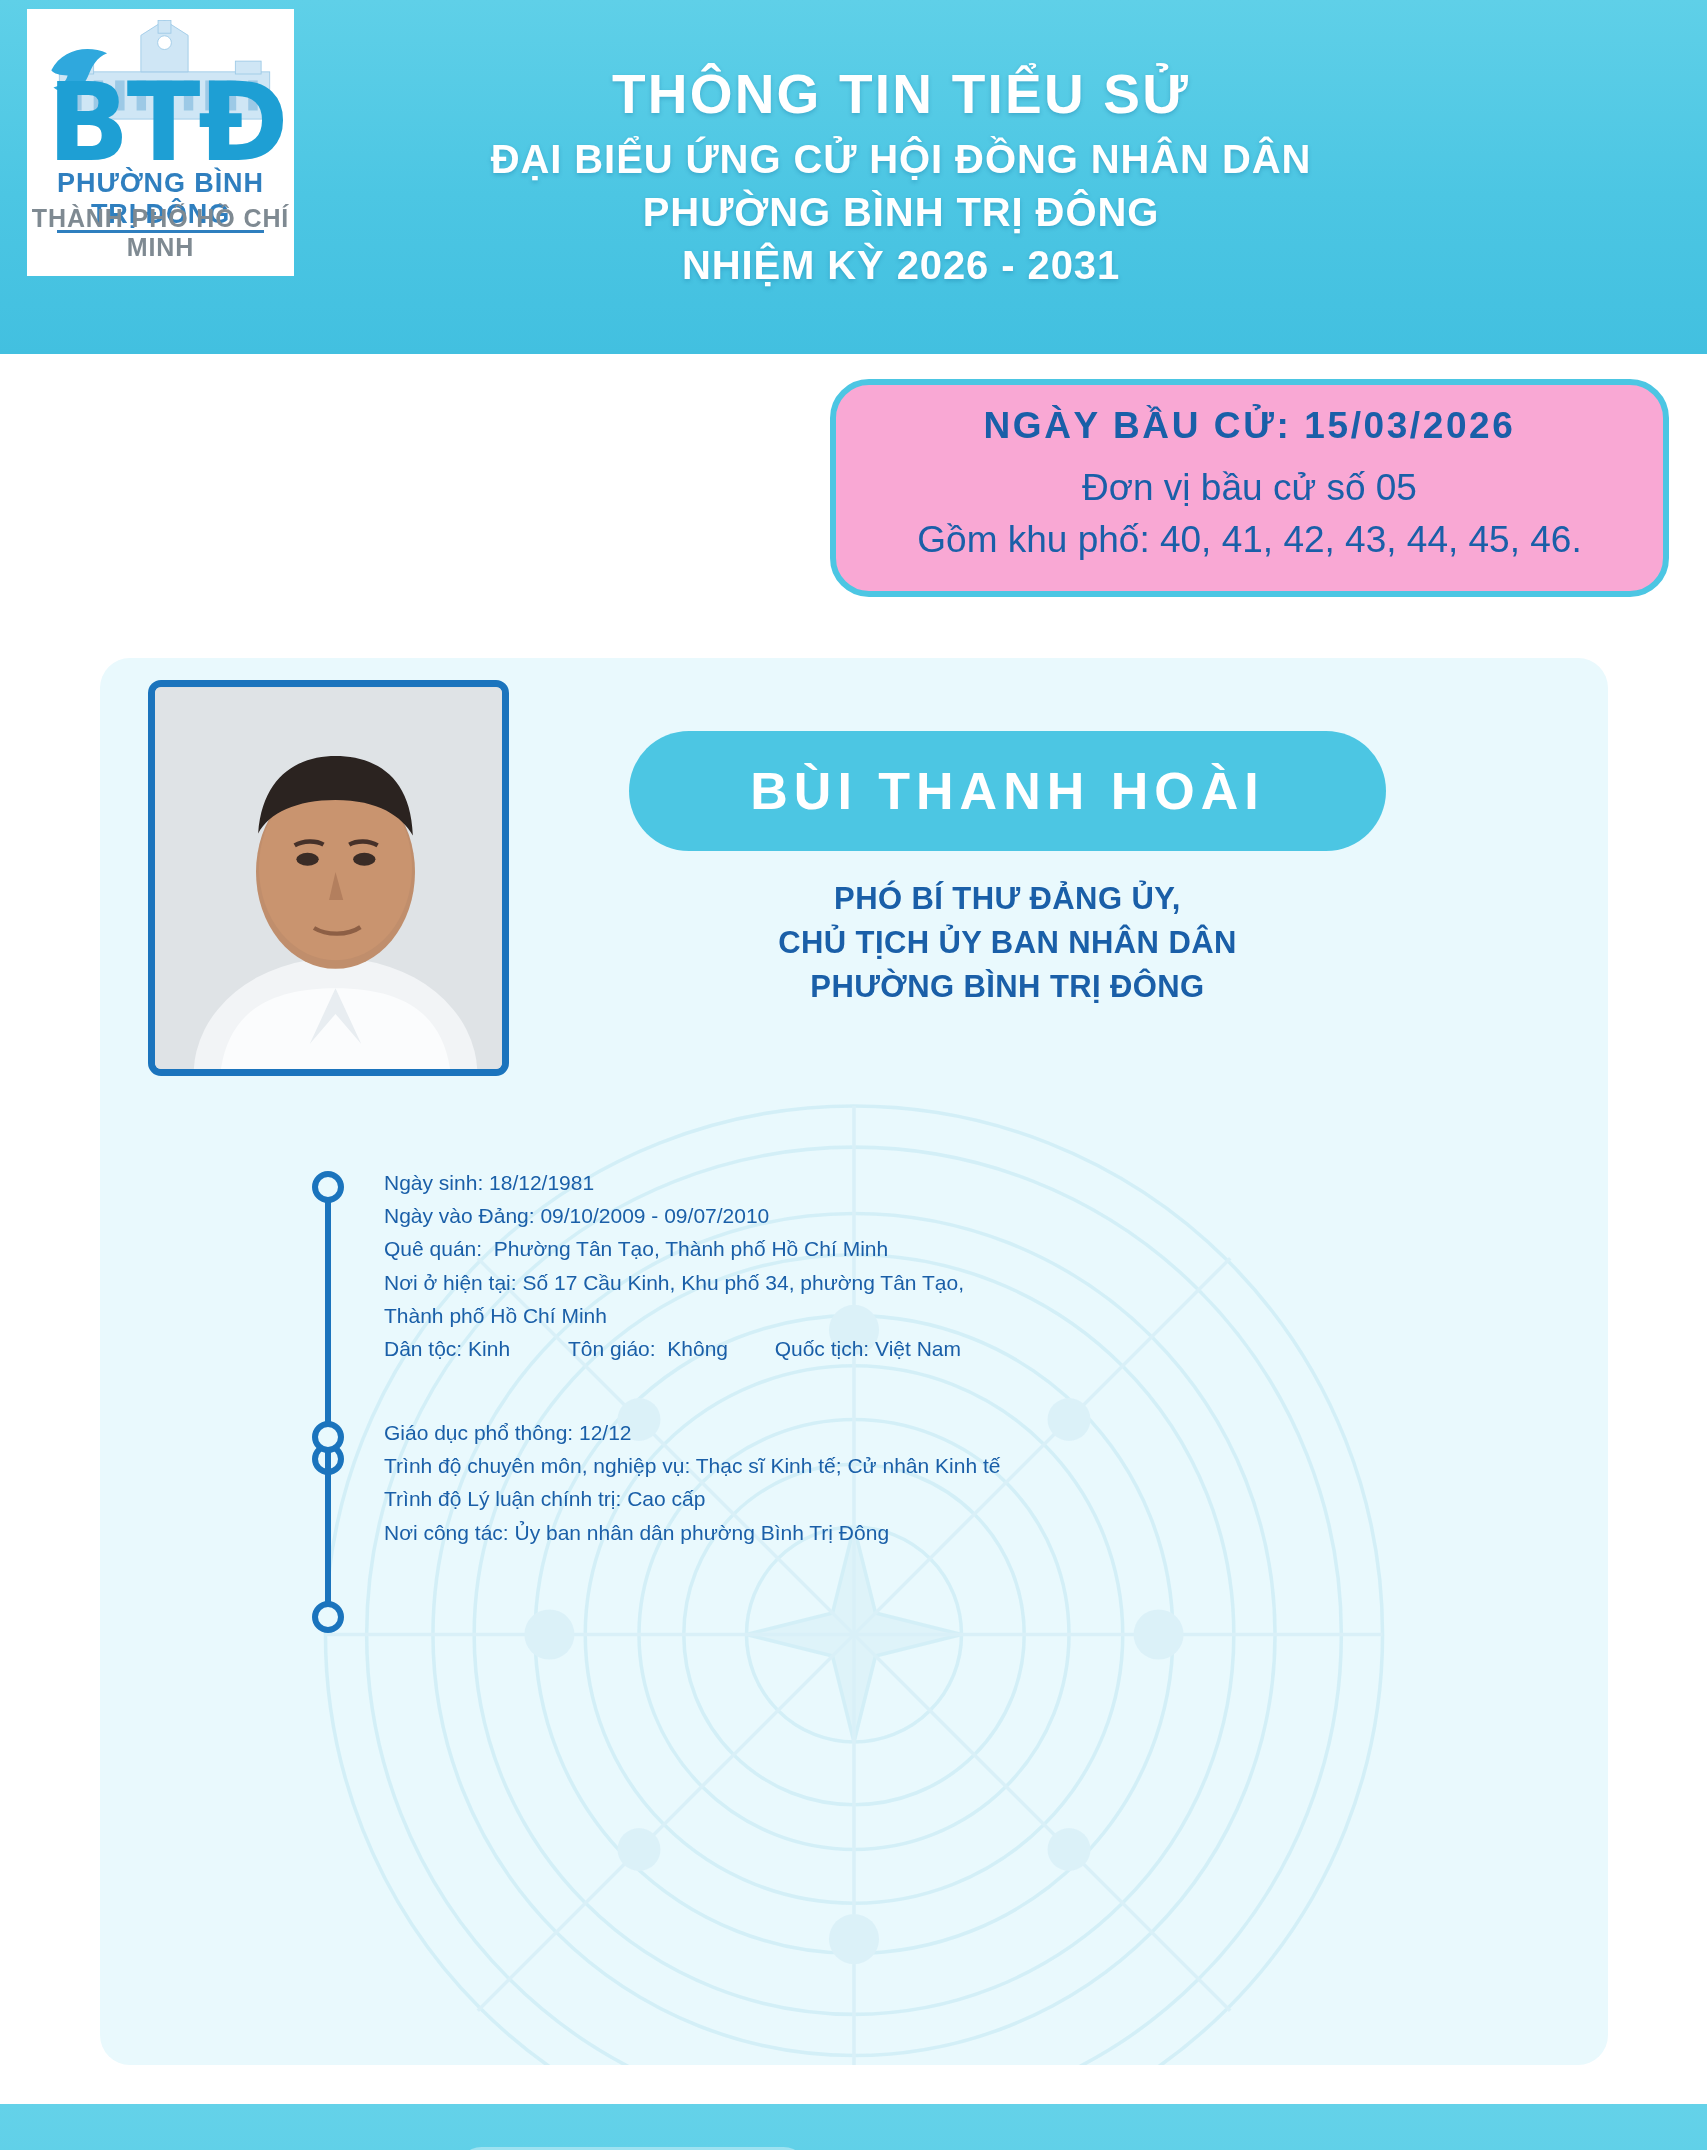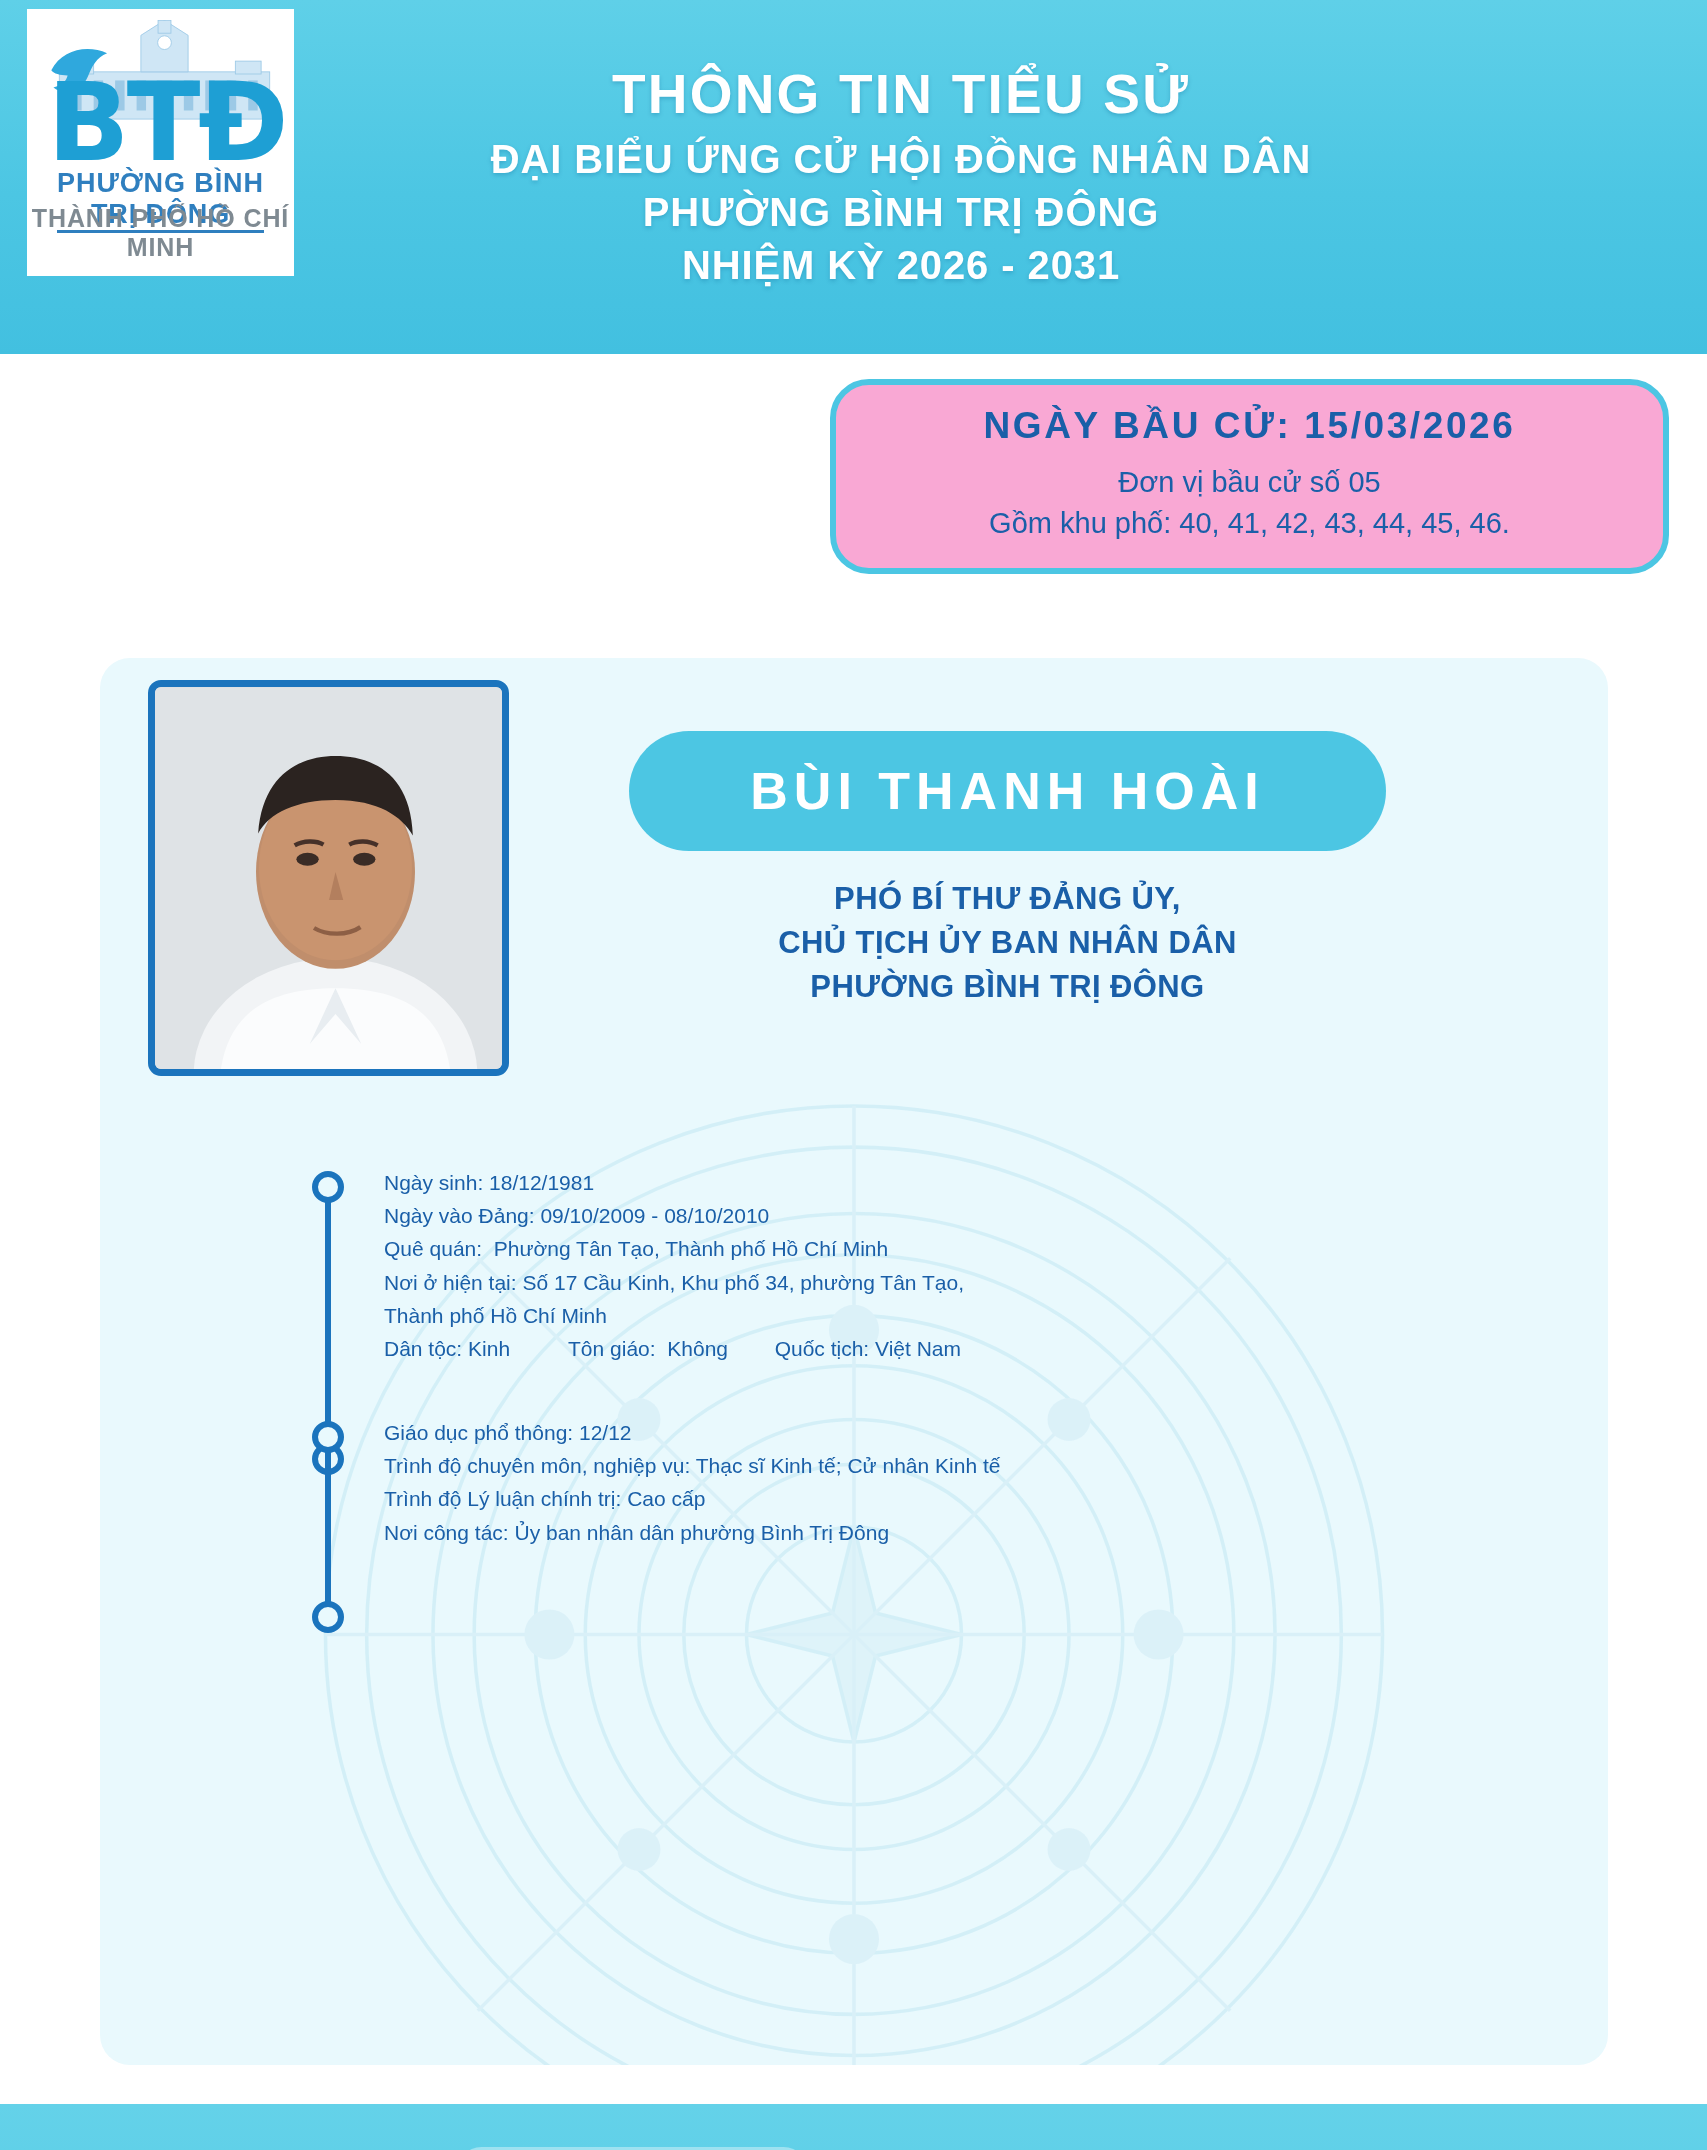--- a/index.html
+++ b/index.html
@@ -130,21 +130,21 @@
     background: #f9a8d4;
   }
   .election-date {
     font-size: 37px;
     font-weight: 800;
     color: #1a5fa8;
     letter-spacing: 2.6px;
     margin-bottom: 14.6px;
   }
   .election-unit {
-    font-size: 29px;
+    font-size: 37px;
     color: #1a5fa8;
     line-height: 1.42;
     font-weight: 500;
   }
 
   
   .main-panel {
     position: absolute;
     left: 100px;
     top: 658px;
@@ -376,21 +376,21 @@
     </div>
 
     <div class="timeline">
 
       <div class="tl-group">
         <div class="tl-line" style="top:20px; height:273px;"></div>
         <div class="tl-dot" style="top:5.2px;"></div>
         <div class="tl-dot" style="top:277px;"></div>
 
         <div class="tl-row">Ngày sinh: 18/12/1981</div>
-        <div class="tl-row">Ngày vào Đảng: 09/10/2009 - 08/10/2010</div>
+        <div class="tl-row">Ngày vào Đảng: 09/10/2009 - 09/07/2010</div>
         <div class="tl-row">Quê quán:  Phường Tân Tạo, Thành phố Hồ Chí Minh</div>
         <div class="tl-row">Nơi ở hiện tại: Số 17 Cầu Kinh, Khu phố 34, phường Tân Tạo,</div>
         <div class="tl-row">Thành phố Hồ Chí Minh</div>
         <div class="tl-row">Dân tộc: Kinh          Tôn giáo:  Không        Quốc tịch: Việt Nam</div>
       </div>
 
       <div class="tl-group">
         <div class="tl-line" style="top:20px; height:181px;"></div>
         <div class="tl-dot" style="top:5.2px;"></div>
         <div class="tl-dot" style="top:185px;"></div>

